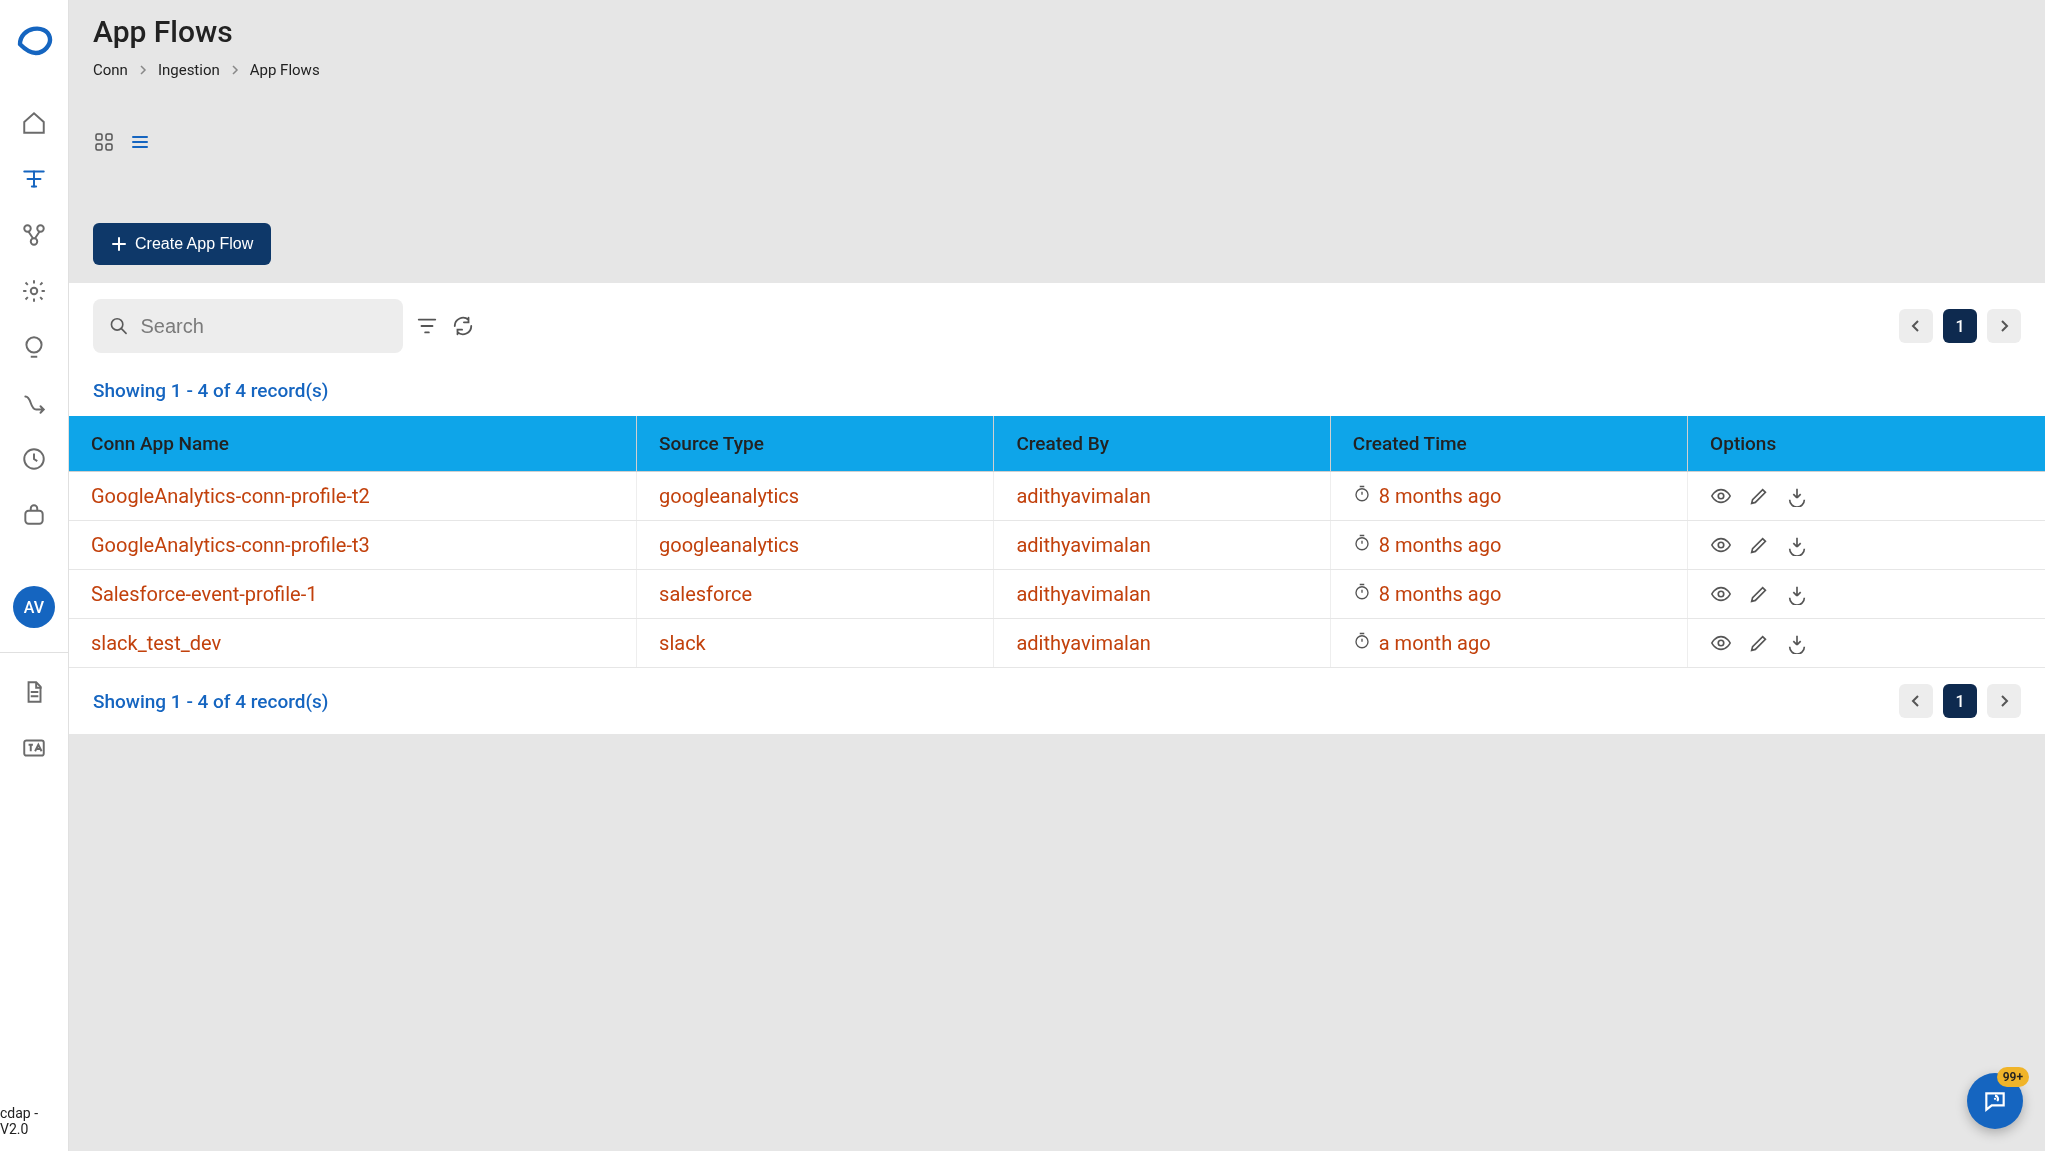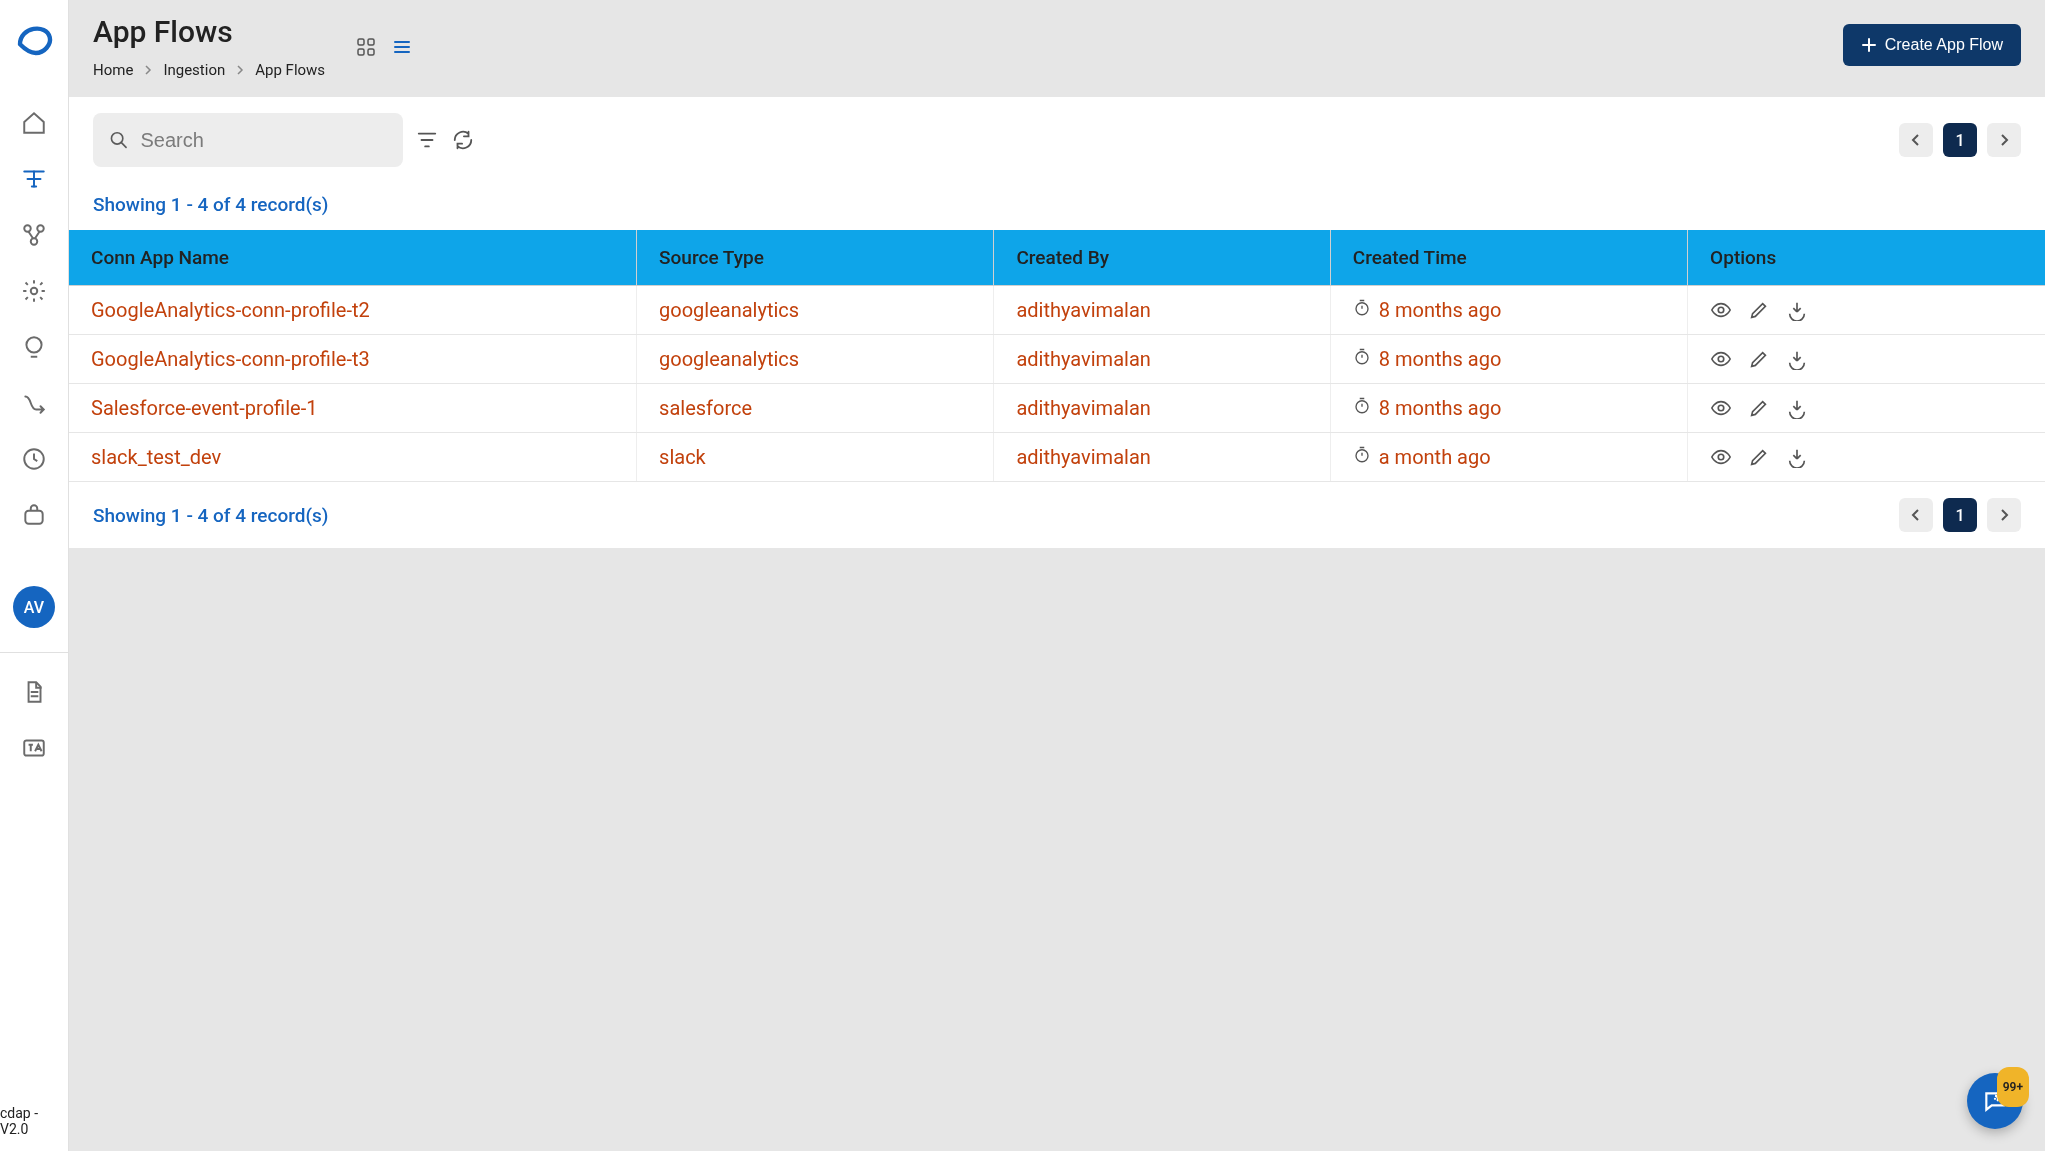--- a/index.html
+++ b/index.html
@@ -31,21 +31,21 @@
   }
   .sidebar-bottom { position:absolute; bottom:14px; left:0; right:0; display:flex; flex-direction:column; align-items:center; gap:24px; }
   .divider { width:100%; height:1px; background:#e0e0e0; margin-top:24px; }
   .version { font-size:14px; color:#222; }
 
   
   .main { flex:1; display:flex; flex-direction:column; min-width:0; position:relative; }
 
   
   .header { background:#e6e6e6; padding:14px 24px 0 24px; }
-  .header-top { display:flex; align-items:flex-start; gap:30px; }
+  .header-top { display:flex; align-items:flex-start; gap:30px;flex-direction:column; }
   .title-block { display:flex; flex-direction:column; gap:8px; }
   .page-title { font-size:30px; font-weight:500; color:#222; }
   .breadcrumb { display:flex; align-items:center; gap:10px; font-size:15px; color:#222; margin-top:4px; }
   .breadcrumb .crumb { cursor:pointer; }
   .breadcrumb .sep svg { width:10px; height:10px; stroke:#888; }
   .view-toggle { display:flex; align-items:center; gap:14px; margin-top:22px; }
   .view-toggle .toggle-btn { width:22px; height:22px; display:flex; align-items:center; justify-content:center; cursor:pointer; }
   .view-toggle .toggle-btn svg { width:18px; height:18px; }
   .header-spacer { flex:1; }
   .create-btn {
@@ -108,21 +108,21 @@
 
   
   .chat-fab {
     position:fixed; bottom:22px; right:22px; width:56px; height:56px; border-radius:50%;
     background:#1565c0; display:flex; align-items:center; justify-content:center; cursor:pointer;
     box-shadow:0 4px 12px rgba(0,0,0,0.25);
   }
   .chat-fab svg { width:26px; height:26px; stroke:#fff; }
   .chat-badge {
     position:absolute; top:-6px; right:-6px; background:#f0b429; color:#222;
-    font-size:12px; font-weight:600; border-radius:12px; padding:13px 6px;
+    font-size:12px; font-weight:600; border-radius:12px; padding:3px 6px;
   }
 </style>
 </head>
 <body>
 
 <div class="sidebar">
   <div class="logo">
     <svg viewBox="0 0 48 48" fill="none">
         <path d="M8 30 C8 10, 38 6, 42 22 C44 30, 36 40, 26 40 C20 40, 14 36, 8 30 Z" stroke="#1565c0" stroke-width="5" stroke-linejoin="round" stroke-linecap="round"></path>
       </svg>
@@ -202,21 +202,21 @@
   </div>
 </div>
 
 <div class="main">
 
   <div class="header">
     <div class="header-top">
       <div class="title-block">
         <div class="page-title">App Flows</div>
         <div class="breadcrumb">
-          <span class="crumb">Home</span>
+          <span class="crumb">Conn</span>
           <span class="sep"><svg viewBox="0 0 10 10" fill="none" stroke-width="1.5">
                 <path d="M3 1l4 4-4 4"></path>
               </svg></span>
           <span class="crumb">Ingestion</span>
           <span class="sep"><svg viewBox="0 0 10 10" fill="none" stroke-width="1.5">
                 <path d="M3 1l4 4-4 4"></path>
               </svg></span>
           <span class="crumb">App Flows</span>
         </div>
       </div>

